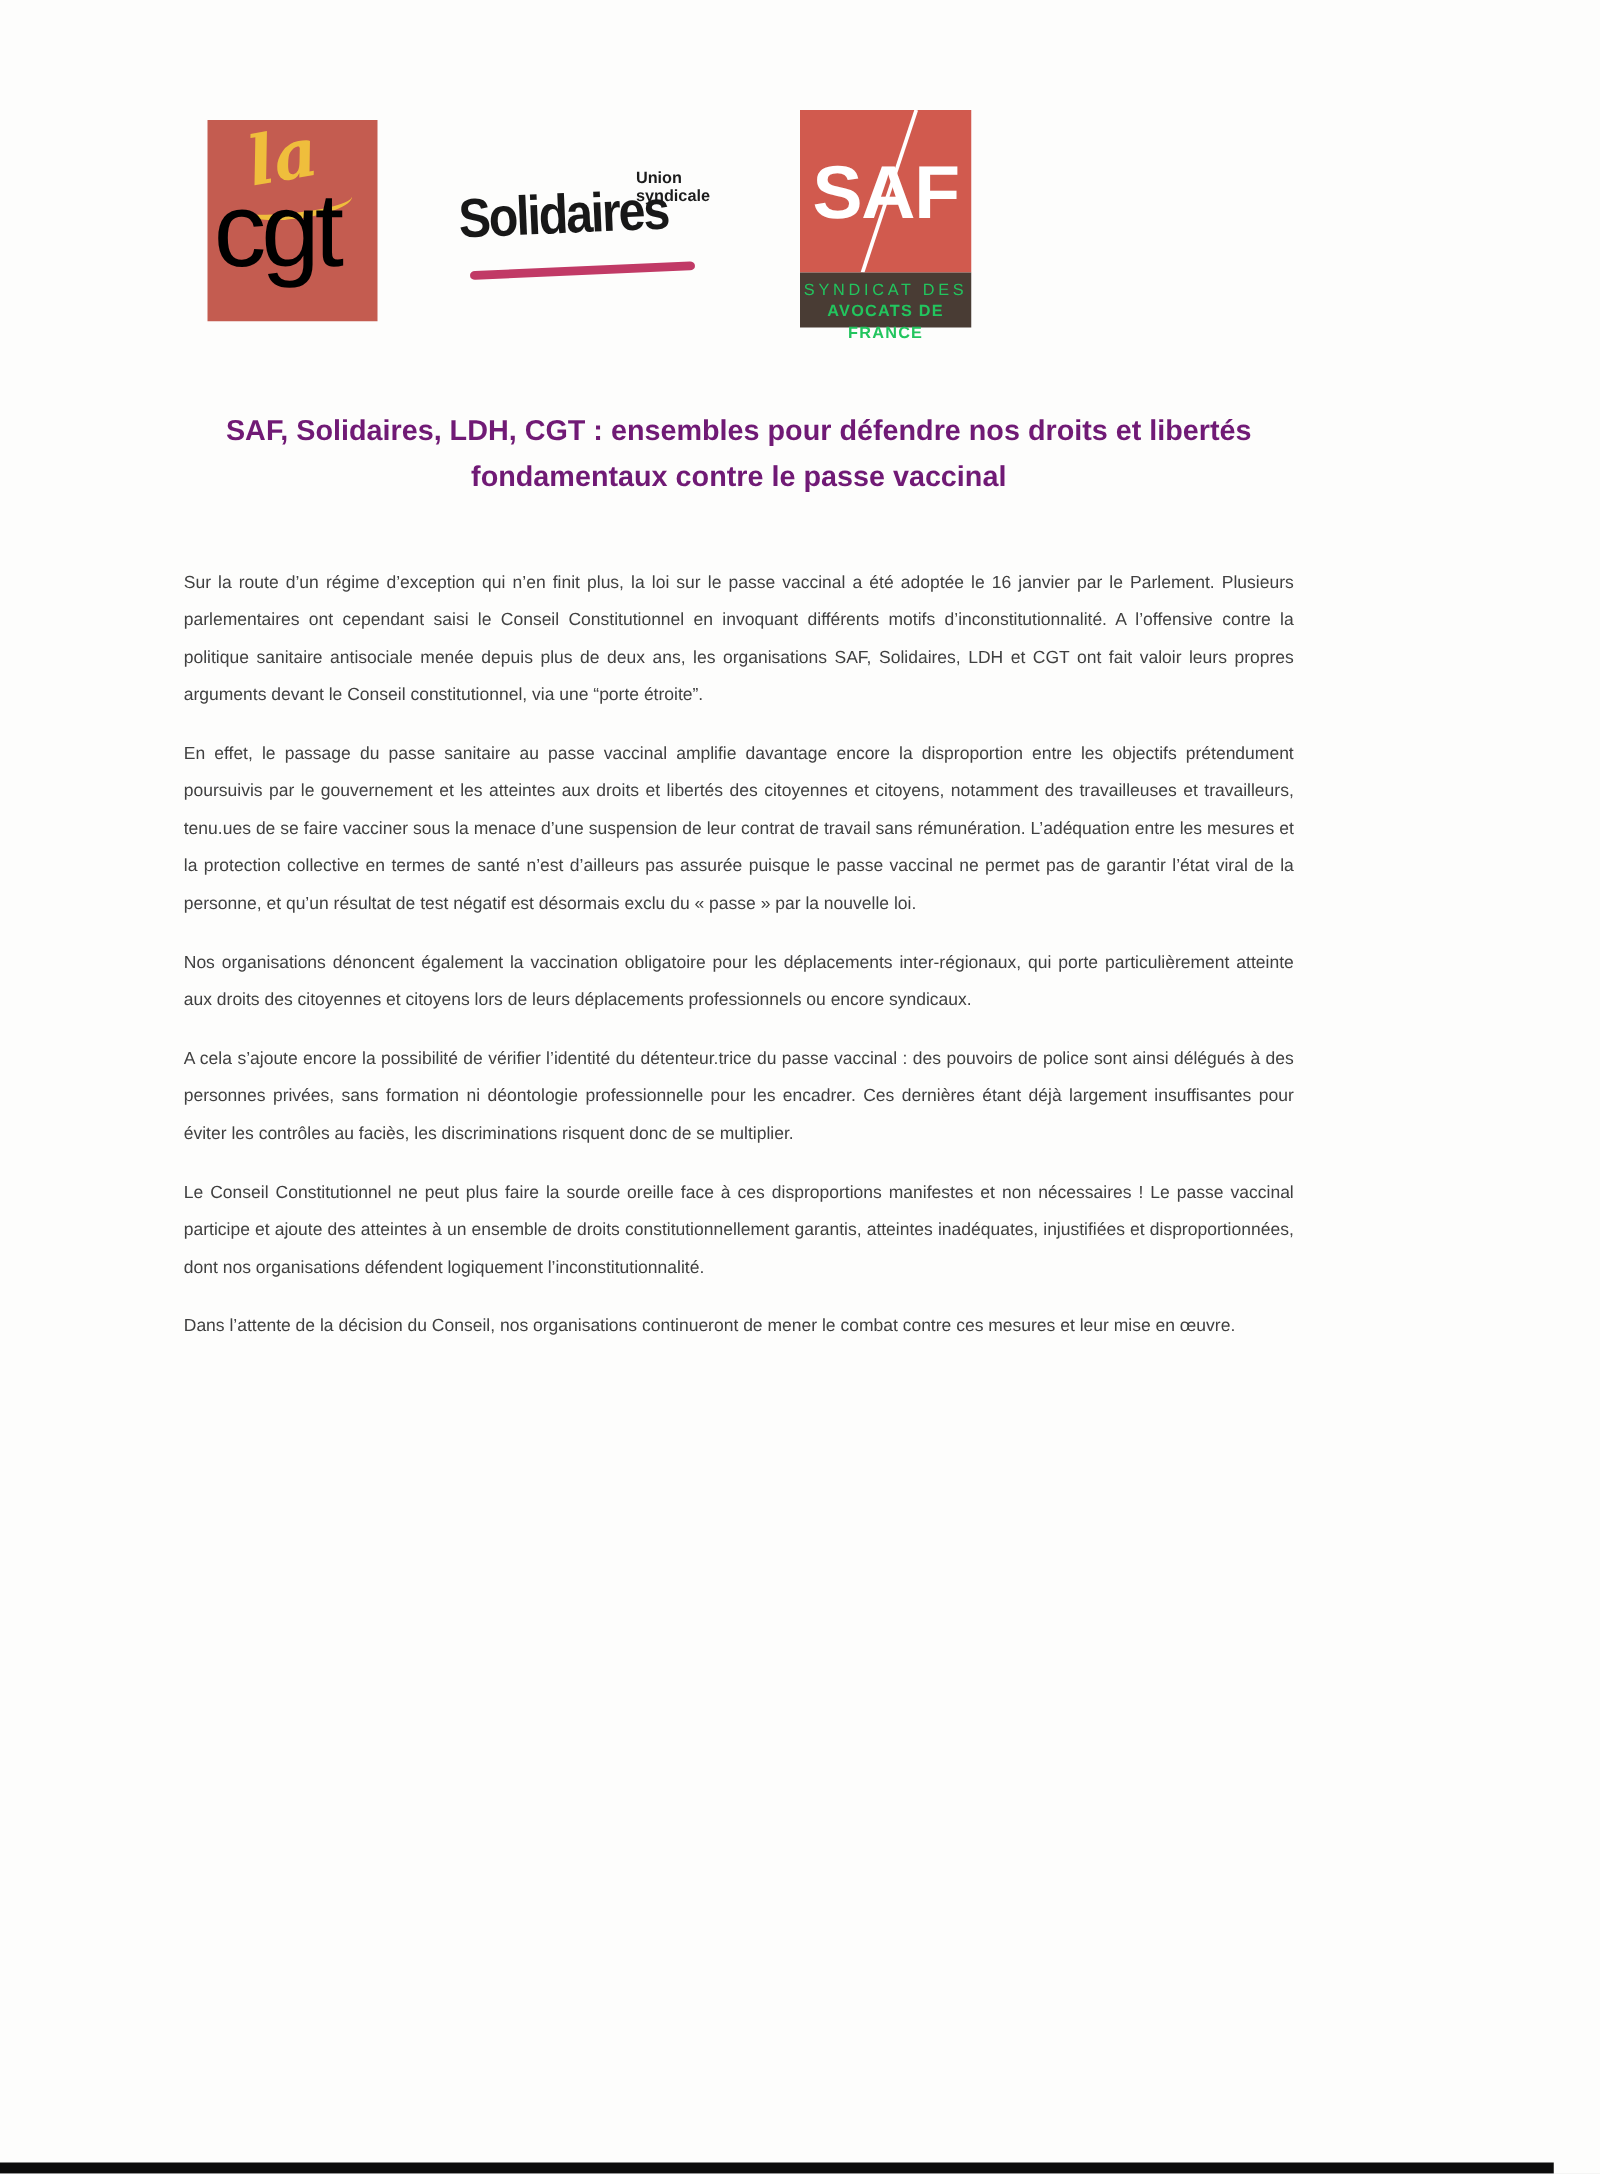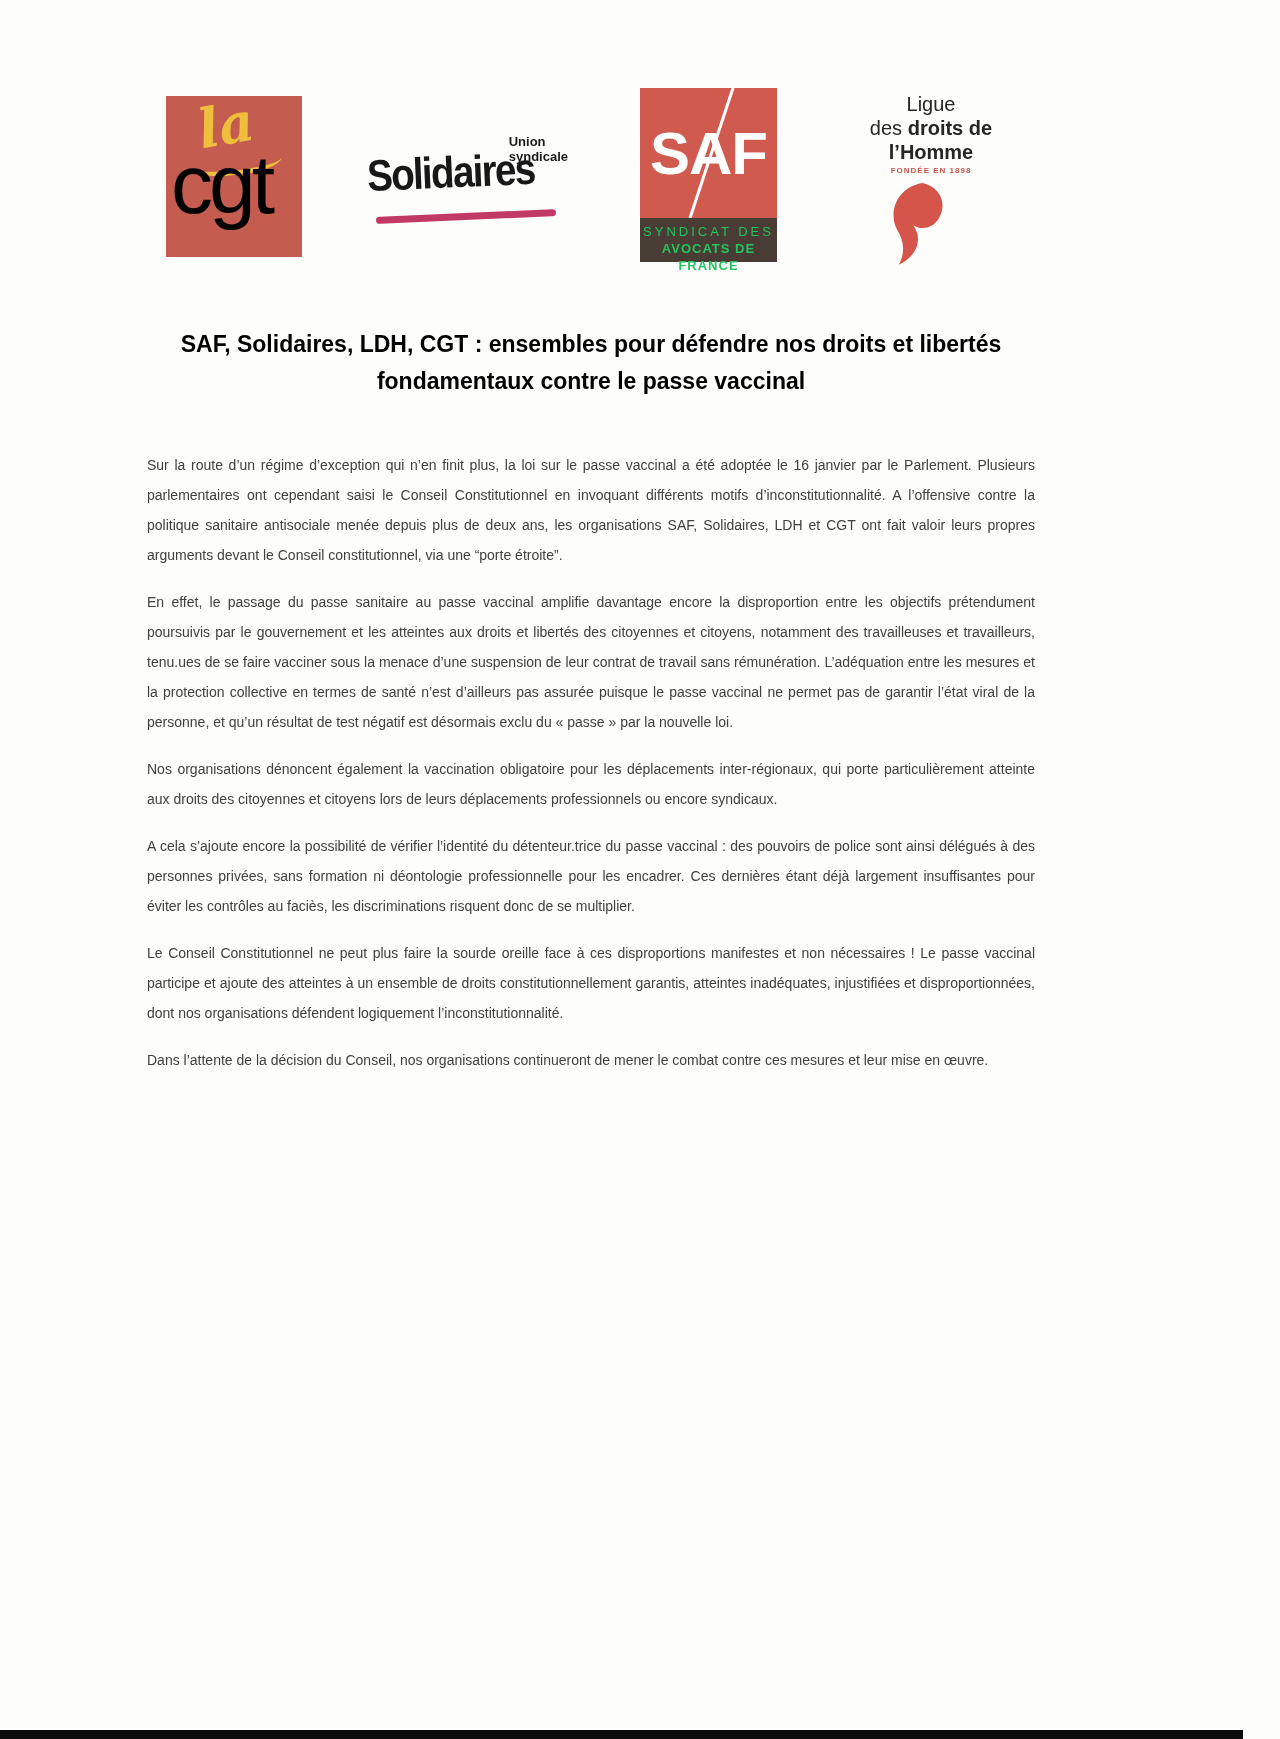--- a/index.html
+++ b/index.html
@@ -43,21 +43,21 @@
 
   
   .ldh-logo{position:absolute;left:852px;top:92px;width:158px;text-align:center;color:#262626;}
   .ldh-line{font-size:20px;line-height:24px;}
   .ldh-bold{font-weight:bold;}
   .ldh-tagline{margin-top:2px;font-size:8px;letter-spacing:1px;color:#c9554a;font-weight:bold;}
   .ldh-mark{margin-top:4px;margin-right:30px;}
 
   
   .doc-title{position:absolute;left:147px;top:326px;width:888px;text-align:center;
-    font-size:23px;line-height:37px;font-weight:bold;color:#000000;}
+    font-size:23px;line-height:37px;font-weight:bold;color:#701a75;}
   .doc-title div{white-space:nowrap;}
 
   
   .doc-body{position:absolute;left:147px;top:450px;width:888px;
     font-size:14px;line-height:30px;color:#404040;text-align:justify;}
   .doc-body p{margin:0 0 17px 0;}
 
   
   .bottom-bar{position:absolute;left:0;bottom:0;width:1243px;height:9px;background:#0c0c0c;}
 </style>
@@ -87,31 +87,20 @@
         <line x1="93" y1="0" x2="50" y2="130" stroke="#ffffff" stroke-width="3"></line>
       </svg>
       <div class="saf-acronym">SAF</div>
     </div>
     <div class="saf-banner">
       <div class="saf-banner-1">SYNDICAT DES</div>
       <div class="saf-banner-2">AVOCATS DE FRANCE</div>
     </div>
   </div>
 
-  <div class="ldh-logo">
-    <div class="ldh-line">Ligue</div>
-    <div class="ldh-line"><span>des </span><span class="ldh-bold">droits de</span></div>
-    <div class="ldh-line ldh-bold">l’Homme</div>
-    <div class="ldh-tagline">FONDÉE EN 1898</div>
-    <div class="ldh-mark">
-      <svg width="54" height="88" viewBox="0 0 60 95">
-        <path d="M37,3 C56,7 64,24 57,39 C52,52 38,57 27,50 C31,56 33,62 32,68 C31,79 23,88 11,94 C18,80 17,68 9,55 C0,40 5,9 37,3 Z" fill="#d5554a"></path>
-      </svg>
-    </div>
-  </div>
 
   <div class="doc-title">
     <div>SAF, Solidaires, LDH, CGT : ensembles pour défendre nos droits et libertés</div>
     <div>fondamentaux contre le passe vaccinal</div>
   </div>
 
   <div class="doc-body">
     <p>Sur la route d’un régime d’exception qui n’en finit plus, la loi sur le passe vaccinal a été adoptée le 16 janvier par le Parlement. Plusieurs parlementaires ont cependant saisi le Conseil Constitutionnel en invoquant différents motifs d’inconstitutionnalité. A l’offensive contre la politique sanitaire antisociale menée depuis plus de deux ans, les organisations SAF, Solidaires, LDH et CGT ont fait valoir leurs propres arguments devant le Conseil constitutionnel, via une “porte étroite”.</p>
     <p>En effet, le passage du passe sanitaire au passe vaccinal amplifie davantage encore la disproportion entre les objectifs prétendument poursuivis par le gouvernement et les atteintes aux droits et libertés des citoyennes et citoyens, notamment des travailleuses et travailleurs, tenu.ues de se faire vacciner sous la menace d’une suspension de leur contrat de travail sans rémunération. L’adéquation entre les mesures et la protection collective en termes de santé n’est d’ailleurs pas assurée puisque le passe vaccinal ne permet pas de garantir l’état viral de la personne, et qu’un résultat de test négatif est désormais exclu du « passe » par la nouvelle loi.</p>
     <p>Nos organisations dénoncent également la vaccination obligatoire pour les déplacements inter-régionaux, qui porte particulièrement atteinte aux droits des citoyennes et citoyens lors de leurs déplacements professionnels ou encore syndicaux.</p>

